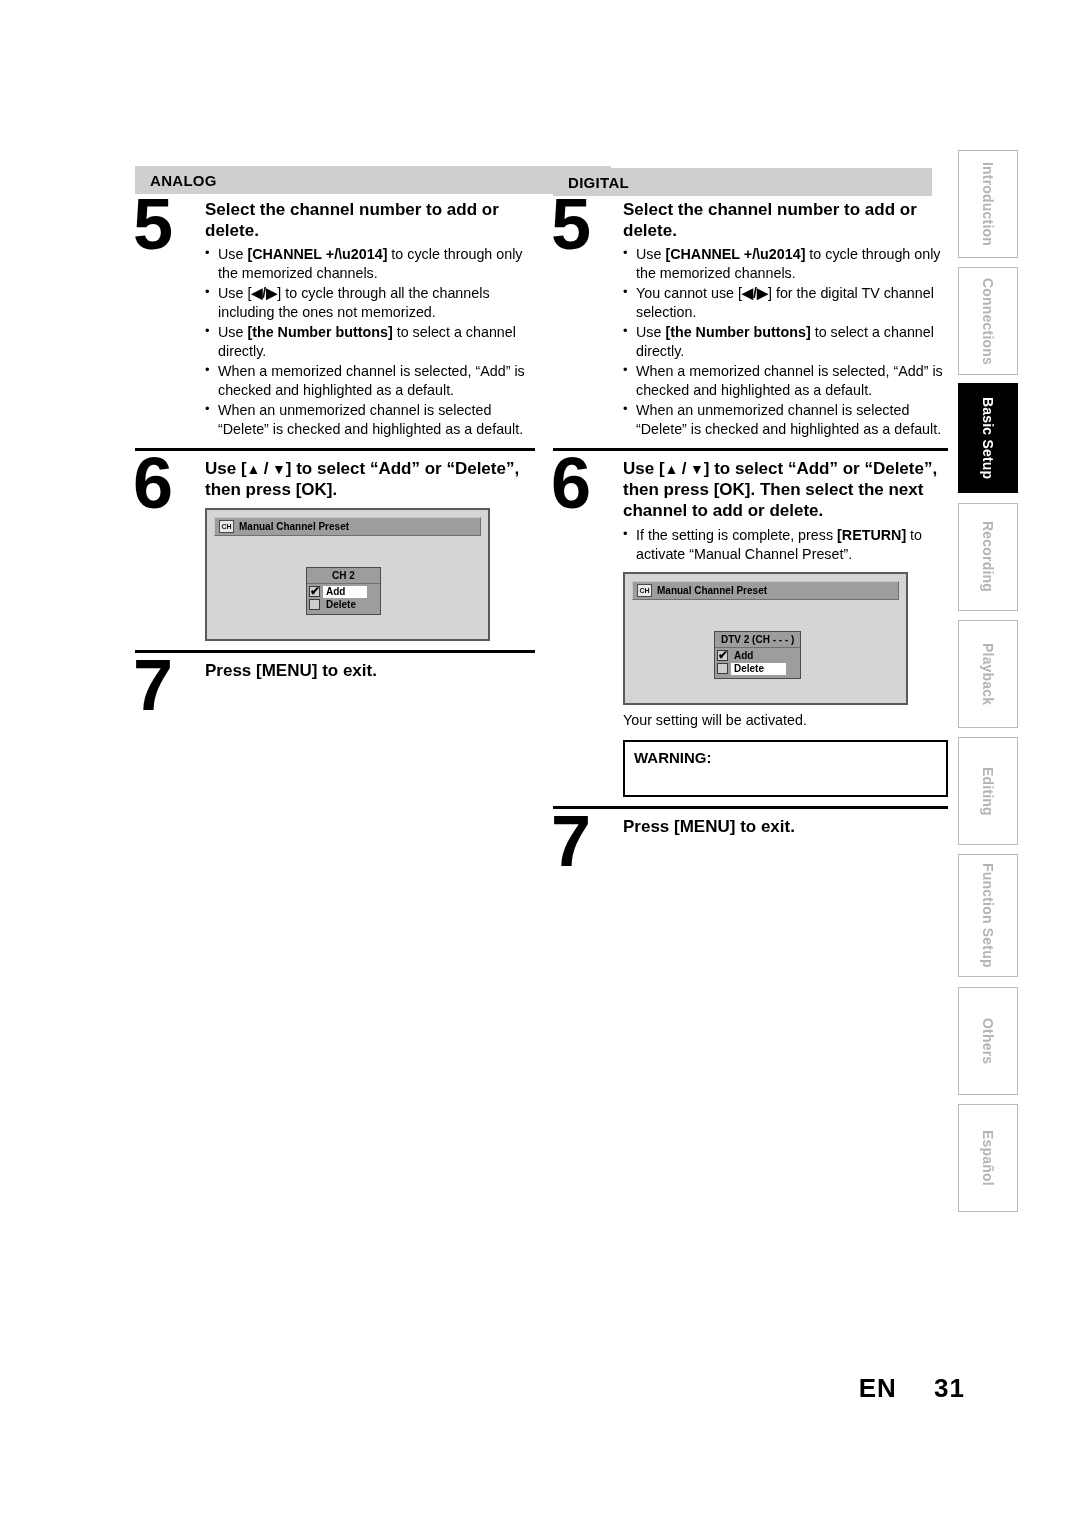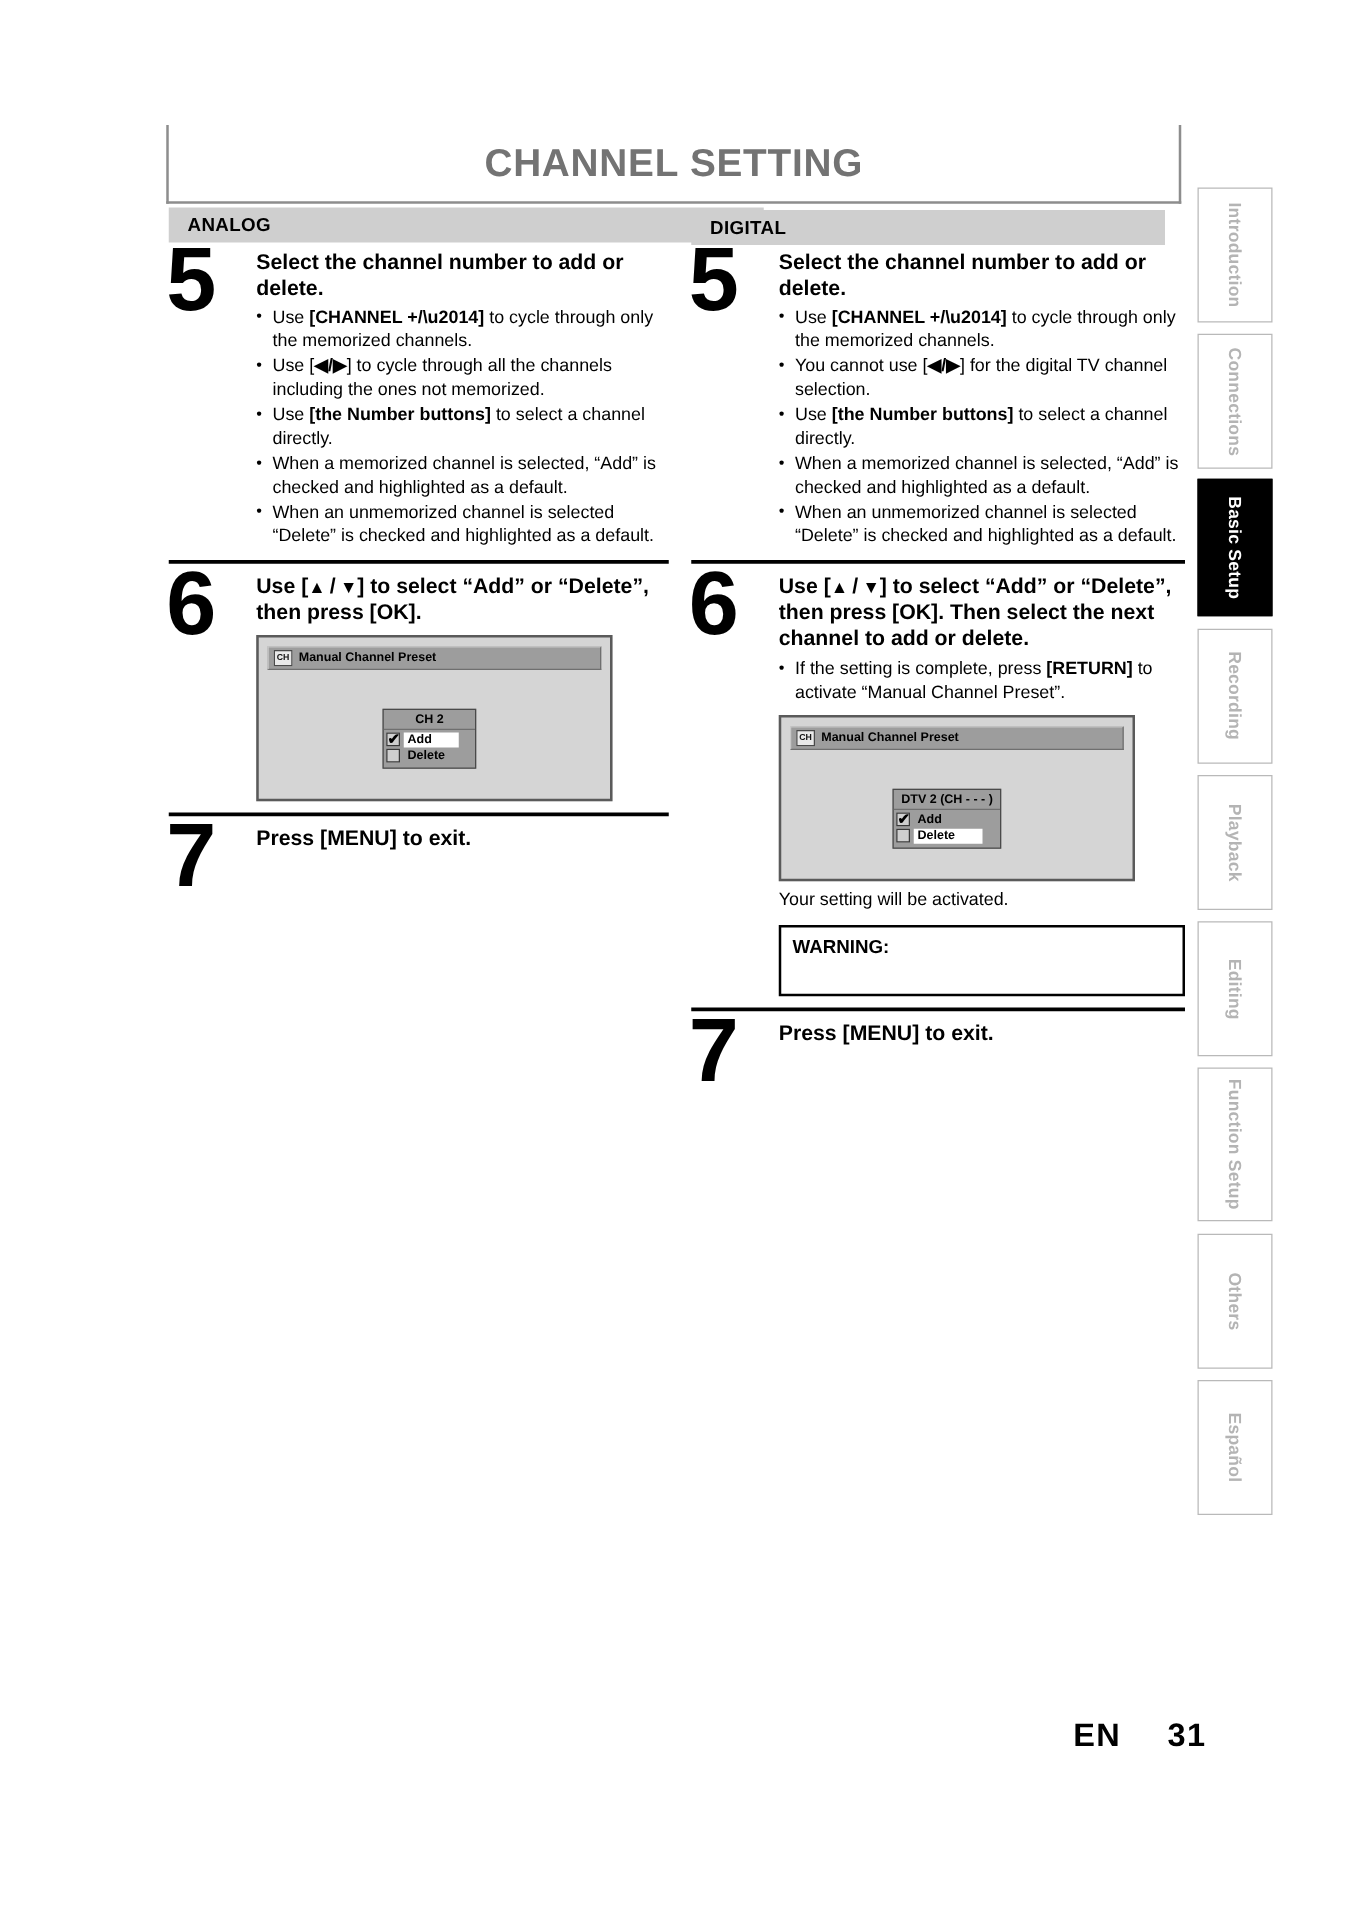--- a/index.html
+++ b/index.html
@@ -153,23 +153,20 @@
     text-align:right; padding-right:115px;
     font-size:26px; font-weight:bold; letter-spacing:1px;
   }
   .footer .pg{ display:inline-block; width:60px; text-align:right; }
 </style>
 </head>
 <body>
 
 <div class="page">
 
-  <div class="title-bar">
-    <div class="title">CHANNEL SETTING</div>
-  </div>
 
   <div class="sec-head" id="sec-analog">ANALOG</div>
   <div class="sec-head" id="sec-digital">DIGITAL</div>
 
   <div class="col" id="col-left">
 
     <div class="step">
       <div class="num">5</div>
       <h3>Select the channel number to add or delete.</h3>
       <ul class="bul">

